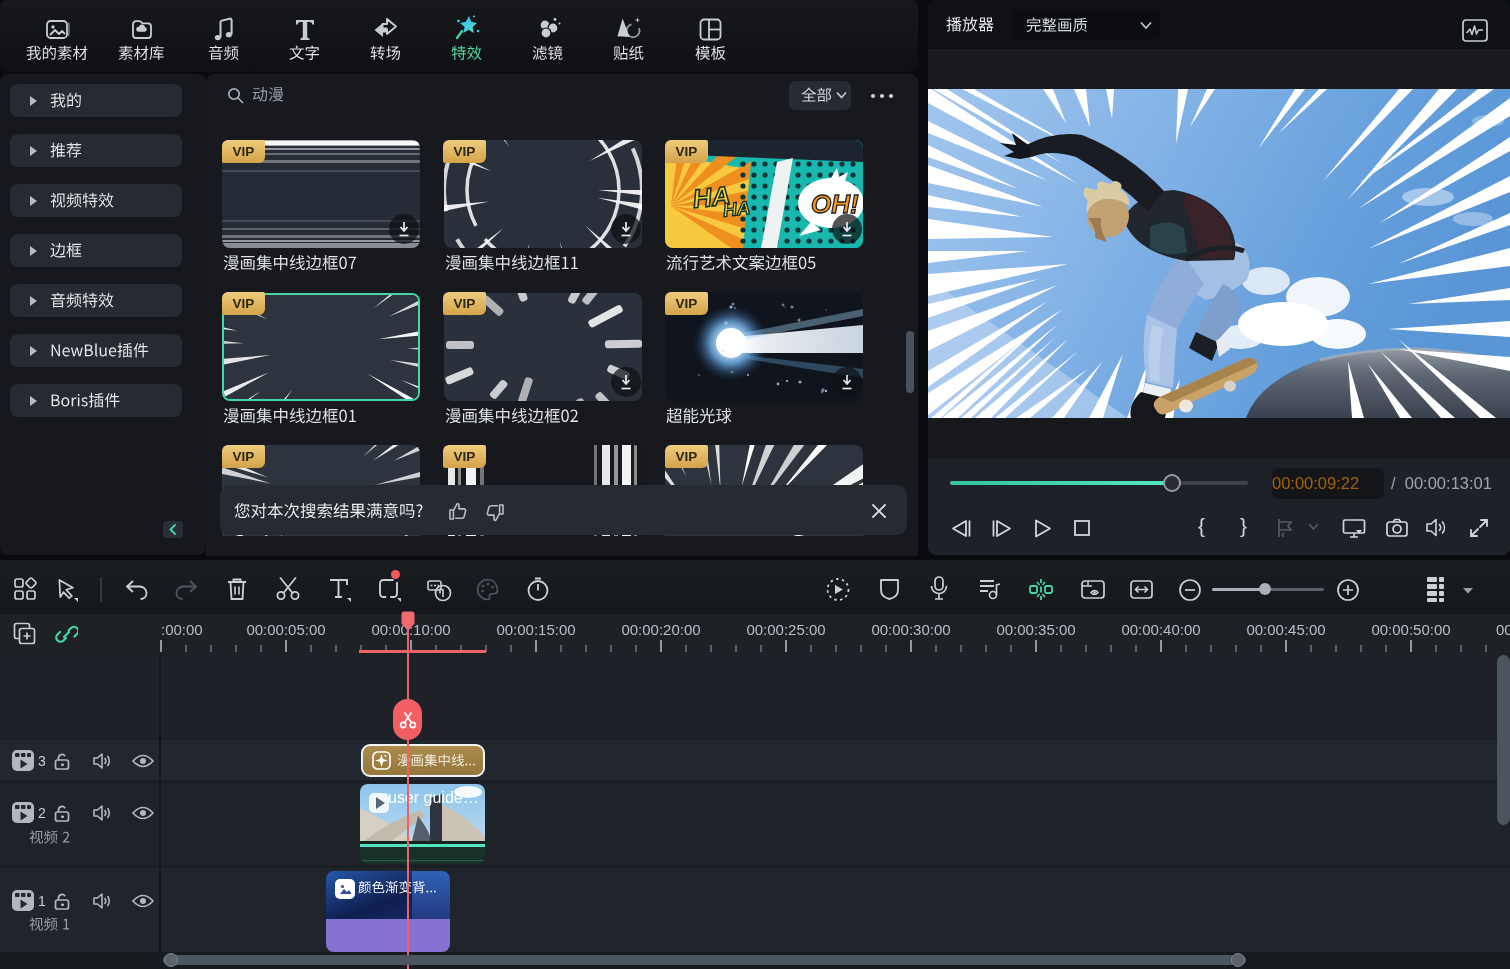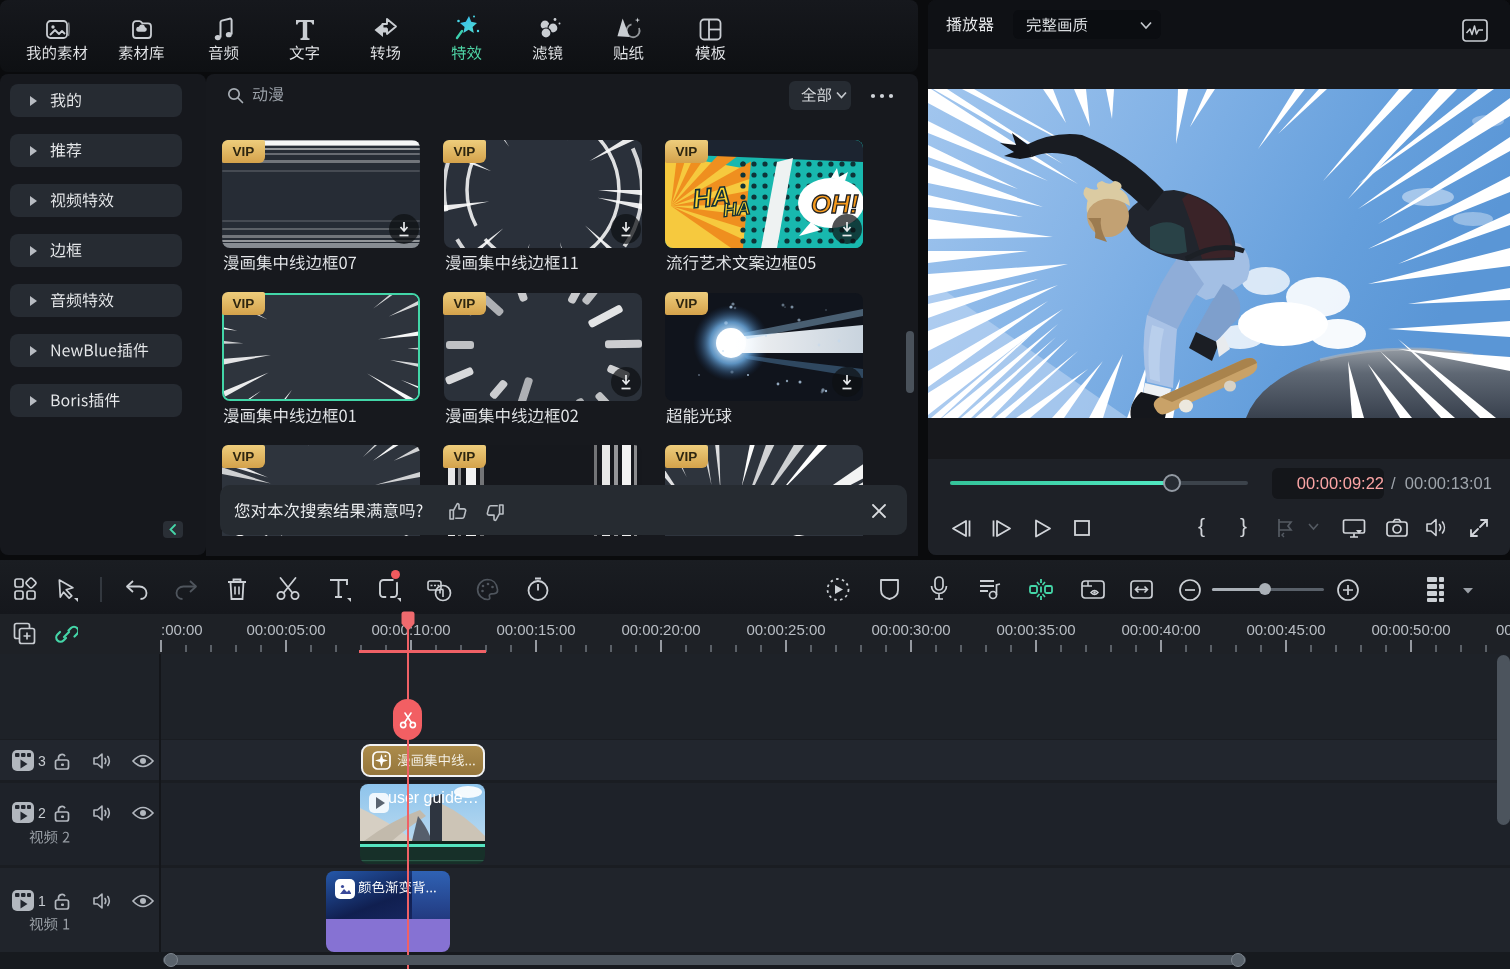--- a/index.html
+++ b/index.html
@@ -1080,21 +1080,21 @@
         <path d="M159 124 Q156 101 178 99 Q200 96 202 117 Q188 108 176 110 Q163 113 159 124z" fill="#dbcba2"></path>
         <path d="M160 112 Q152 104 158 98 Q166 102 170 100 Q166 94 174 92 Q180 96 184 94 Q186 90 192 94 Q196 98 190 102z" fill="#dbcba2"></path>
         <path d="M160 129 Q169 139 167 149 L179 153 Q171 139 173 129z" fill="#9c7b50"></path>
       </g>
     </svg></div>
 <div class="at" style="left:928px;top:459px;width:582px;height:96px;background:#1e2127;border-radius:0 0 8px 8px"></div>
 <div class="at" style="left:950px;top:481px;width:298px;height:4px;background:#3c434b;border-radius:2px"></div>
 <div class="at" style="left:950px;top:481px;width:222px;height:4px;background:linear-gradient(90deg,#34c39a,#52e9c2);border-radius:2px"></div>
 <div class="at" style="left:1163px;top:474px;width:18px;height:18px;background:#272c33;border:2.5px solid #939aa3;border-radius:50%"></div>
 <div class="at" style="left:1272px;top:468px;width:112px;height:31px;background:#14161a;border-radius:6px"></div>
-<div class="at" style="left:1272px;top:468px;width:112px;text-align:right;line-height:31px;font-size:16.5px;color:#fca5a5">00:00:09:22</div>
+<div class="at" style="left:1272px;top:468px;width:112px;text-align:left;line-height:31px;font-size:16.5px;color:#a16207">00:00:09:22</div>
 <div class="at" style="left:1391px;top:468px;width:110px;line-height:31px;font-size:16.5px;color:#9fa5ac">/&nbsp;&nbsp;00:00:13:01</div>
 <svg class="at" style="left:950px;top:518px" width="22" height="21" viewBox="0 0 22 21">
     <path d="M19.5 2.5v16M3 10.5L16 3v15z" fill="none" stroke="#d2d5da" stroke-width="1.8" stroke-linejoin="round"></path>
   </svg>
 <svg class="at" style="left:991px;top:518px" width="22" height="21" viewBox="0 0 22 21">
     <path d="M2.5 2.5v16M19 10.5L6 3v15z" fill="none" stroke="#d2d5da" stroke-width="1.8" stroke-linejoin="round"></path>
   </svg>
 <svg class="at" style="left:1033px;top:518px" width="19" height="21" viewBox="0 0 19 21">
     <path d="M3 2.5L17 10.5 3 18.5z" fill="none" stroke="#d2d5da" stroke-width="1.8" stroke-linejoin="round"></path>
   </svg>

